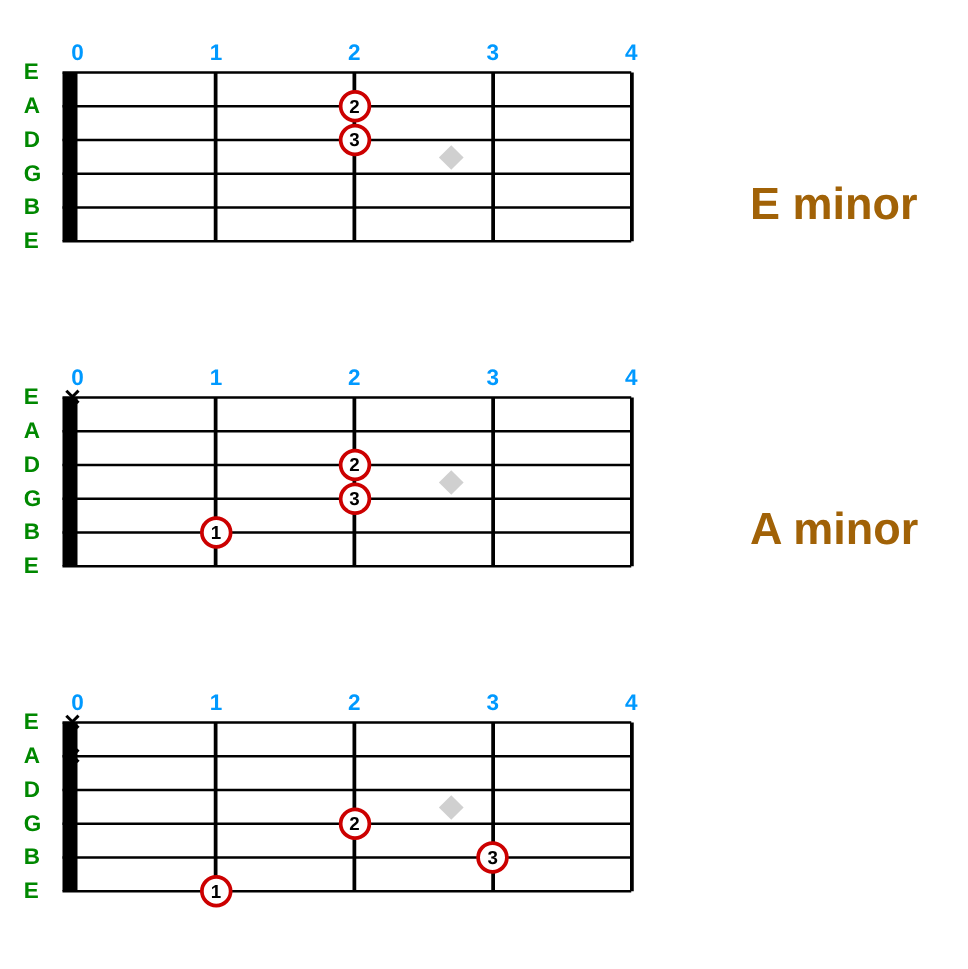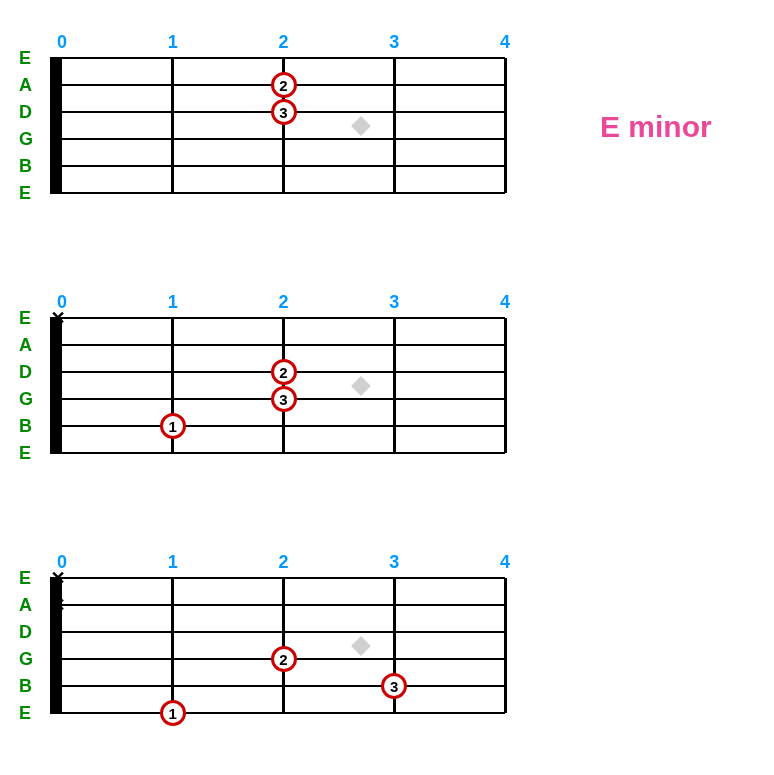--- a/index.html
+++ b/index.html
@@ -102,23 +102,24 @@
     position: absolute;
     font-size: 18px;
     font-weight: bold;
     color: #000;
     transform: translate(-50%, -50%);
     font-family: sans-serif;
   }
   .chord-title {
     position: absolute;
     font-weight: bold;
-    font-size: 30px;
-    color: #ec4899;
+    font-size: 36px;
+    color: #a16207;
     white-space: nowrap;
+    margin-top: 32px;
   }
 </style>
 </head>
 <body>
 
 <div id="chords-container">
     <div class="chord-block" style="top: 40px;">
       <div class="fret-label-row">
         <div class="fret-label" style="left: 17px;">0</div>
         <div class="fret-label" style="left: 127.75px;">1</div>
@@ -179,20 +180,21 @@
         <div class="fret" style="left: 121.25px;"></div>
         <div class="fret" style="left: 232px;"></div>
         <div class="fret" style="left: 342.75px;"></div>
         <div class="fret" style="left: 453.5px;"></div>
         <div class="inlay" style="left: 311.025px; top: 67.5px;"></div>
         <div class="mute-x" style="left: 8px; top: 0px;">✕</div>
         <div class="finger" style="left: 233.5px; top: 54px;">2</div>
         <div class="finger" style="left: 233.5px; top: 81px;">3</div>
         <div class="finger" style="left: 122.75px; top: 108px;">1</div>
       </div>
+      <div class="chord-title" style="left: 555px; top: 70px;">A minor</div>
     </div>
     <div class="chord-block" style="top: 560px;">
       <div class="fret-label-row">
         <div class="fret-label" style="left: 17px;">0</div>
         <div class="fret-label" style="left: 127.75px;">1</div>
         <div class="fret-label" style="left: 238.5px;">2</div>
         <div class="fret-label" style="left: 349.25px;">3</div>
         <div class="fret-label" style="left: 460px;">4</div>
       </div>
       <div class="string-labels">

